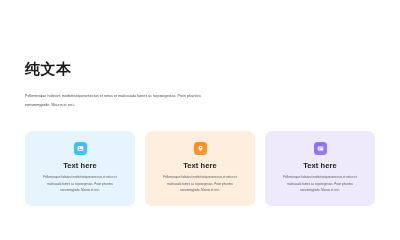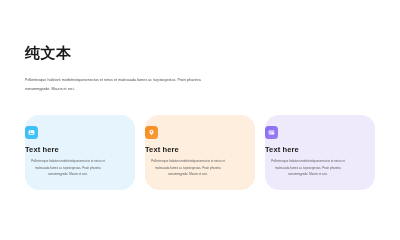--- a/index.html
+++ b/index.html
@@ -11,20 +11,21 @@
     height: 225px;
     background: #ffffff;
     font-family: "Liberation Sans", sans-serif;
     overflow: hidden;
   }
   .page {
     position: relative;
     width: 353px;
     height: 225px;
     box-sizing: border-box;
+    margin-top: 16px;
   }
   .header {
     position: absolute;
     left: 25px;
     top: 44px;
     width: 350px;
   }
   .page-title {
     margin: 0;
     font-size: 15px;
@@ -48,24 +49,25 @@
     position: absolute;
     left: 25px;
     top: 115px;
     width: 350px;
     display: flex;
     gap: 10px;
   }
   .card {
     width: 110px;
     height: 75px;
-    border-radius: 14px;
+    border-radius: 7px;
     box-sizing: border-box;
     display: flex;
     flex-direction: column;
+    align-items: center;
     padding-top: 11px;
   }
   .card-icon {
     width: 13px;
     height: 13px;
     border-radius: 3.5px;
     display: flex;
     align-items: center;
     justify-content: center;
     flex: none;

